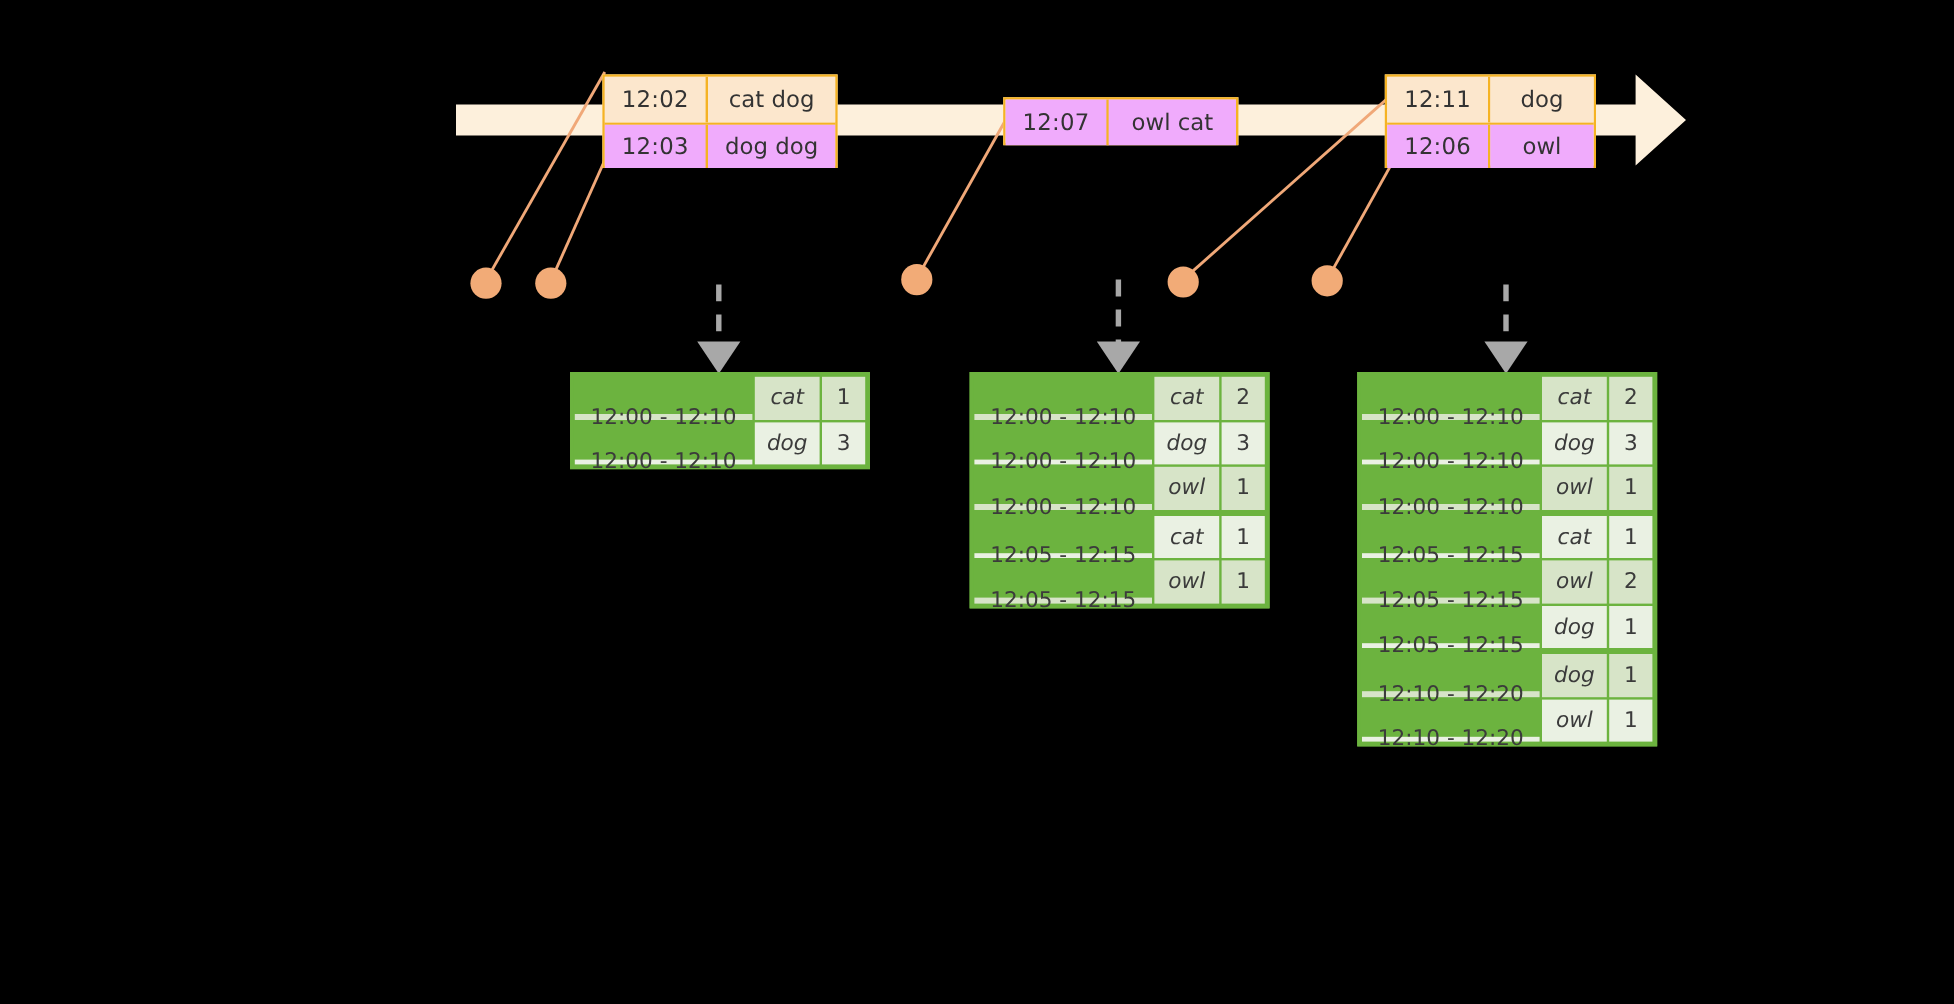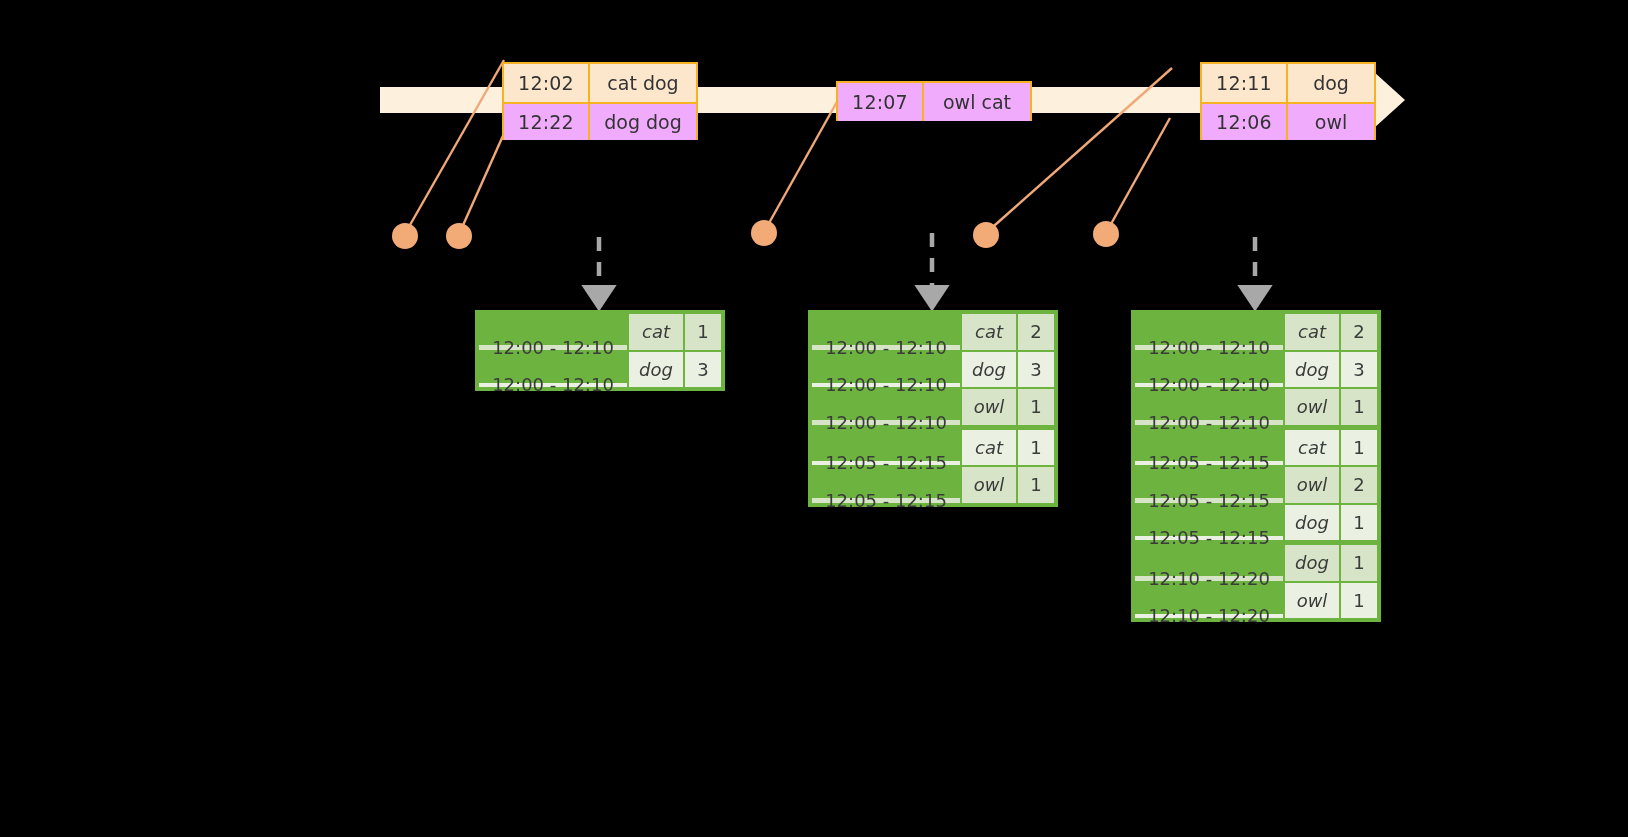--- a/index.html
+++ b/index.html
@@ -133,33 +133,33 @@
       <path d="M1255,237 L1255,298"></path>
     </g>
   </svg>
 
   <div class="evt-group" style="left:502px; top:62px; width:196px; height:78px;">
     <div class="evt-row">
       <div class="evt-time shade-a">12:02</div>
       <div class="evt-text shade-a">cat dog</div>
     </div>
     <div class="evt-row">
-      <div class="evt-time shade-b">12:22</div>
+      <div class="evt-time shade-b">12:03</div>
       <div class="evt-text shade-b">dog dog</div>
     </div>
   </div>
 
   <div class="evt-group" style="left:836px; top:81px; width:196px; height:40px;">
     <div class="evt-row">
       <div class="evt-time shade-b">12:07</div>
       <div class="evt-text shade-b">owl cat</div>
     </div>
   </div>
 
-  <div class="evt-group" style="left:1200px; top:62px; width:176px; height:78px;">
+  <div class="evt-group" style="left:1154px; top:62px; width:176px; height:78px;">
     <div class="evt-row">
       <div class="evt-time shade-a">12:11</div>
       <div class="evt-text shade-a">dog</div>
     </div>
     <div class="evt-row">
       <div class="evt-time shade-b">12:06</div>
       <div class="evt-text shade-b">owl</div>
     </div>
   </div>
 

